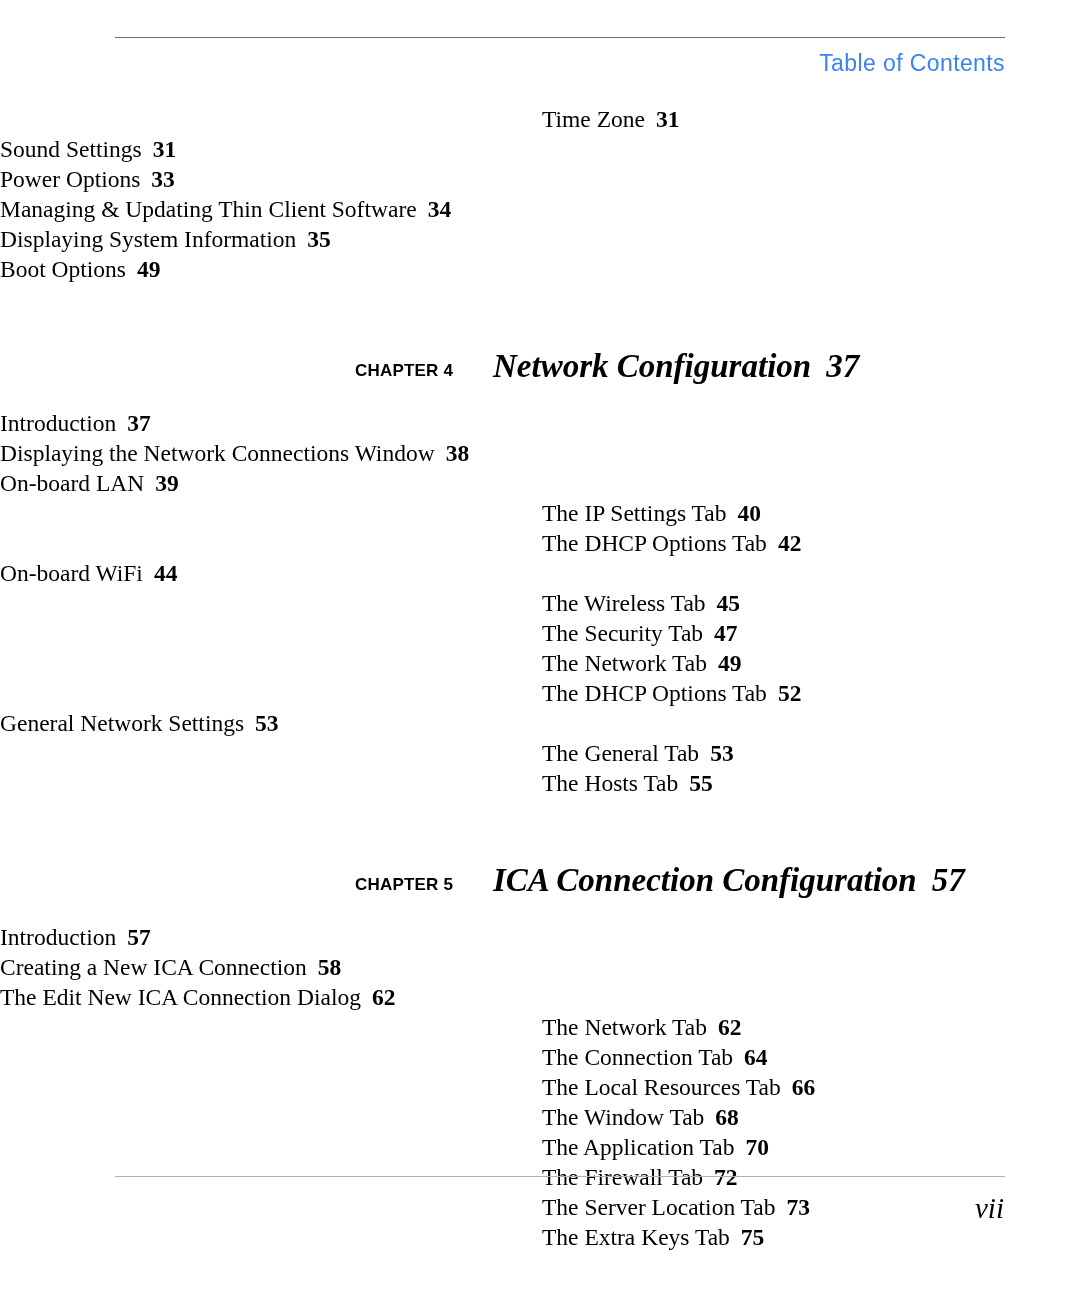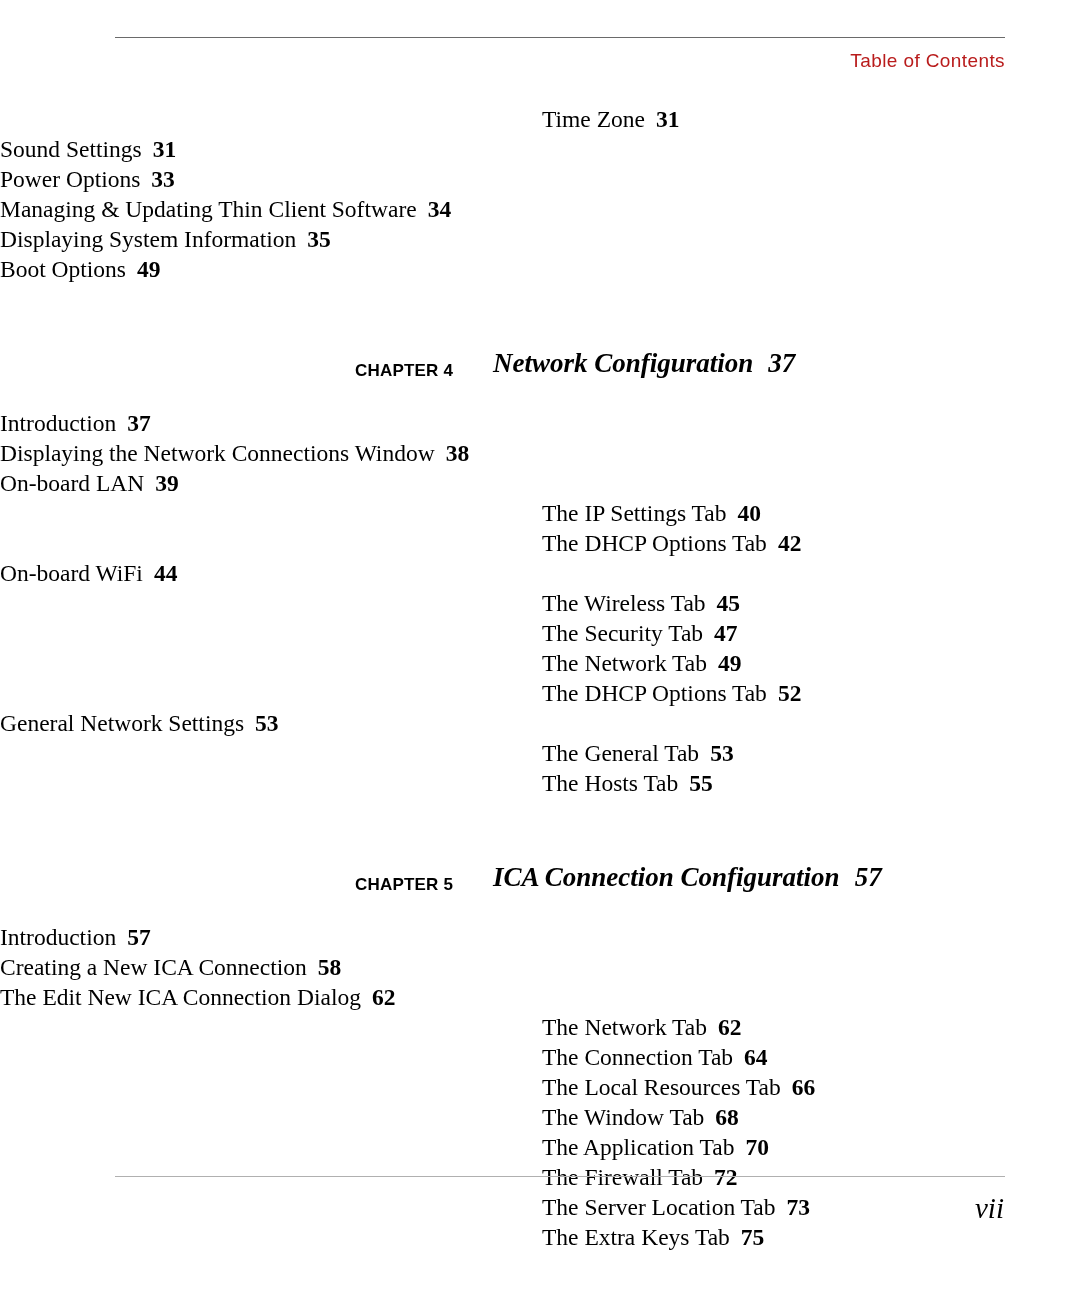--- a/index.html
+++ b/index.html
@@ -28,24 +28,24 @@
     top: 37px;
     width: 890px;
     height: 1px;
     background: #6a6a6a;
   }
   .header-title {
     position: absolute;
     right: 75px;
     top: 50px;
     font-family: "Liberation Sans", "DejaVu Sans", sans-serif;
-    font-size: 19px;
+    font-size: 23px;
     font-weight: 400;
     letter-spacing: 0.4px;
-    color: #b91c1c;
+    color: #3b82f6;
     white-space: nowrap;
   }
 
   
   .toc {
     position: absolute;
     left: 0;
     top: 104px;
     width: 888px;
   }
@@ -81,21 +81,21 @@
     font-family: "Liberation Sans", "DejaVu Sans", sans-serif;
     font-size: 17px;
     font-weight: bold;
     letter-spacing: 0.2px;
     white-space: nowrap;
   }
   .chapter-title {
     position: absolute;
     left: 493px;
     top: 0;
-    font-size: 27px;
+    font-size: 33px;
     font-weight: bold;
     font-style: italic;
     white-space: nowrap;
   }
   .chapter-title .pg {
     font-weight: bold;
     font-style: italic;
     margin-left: 15px;
   }
 

